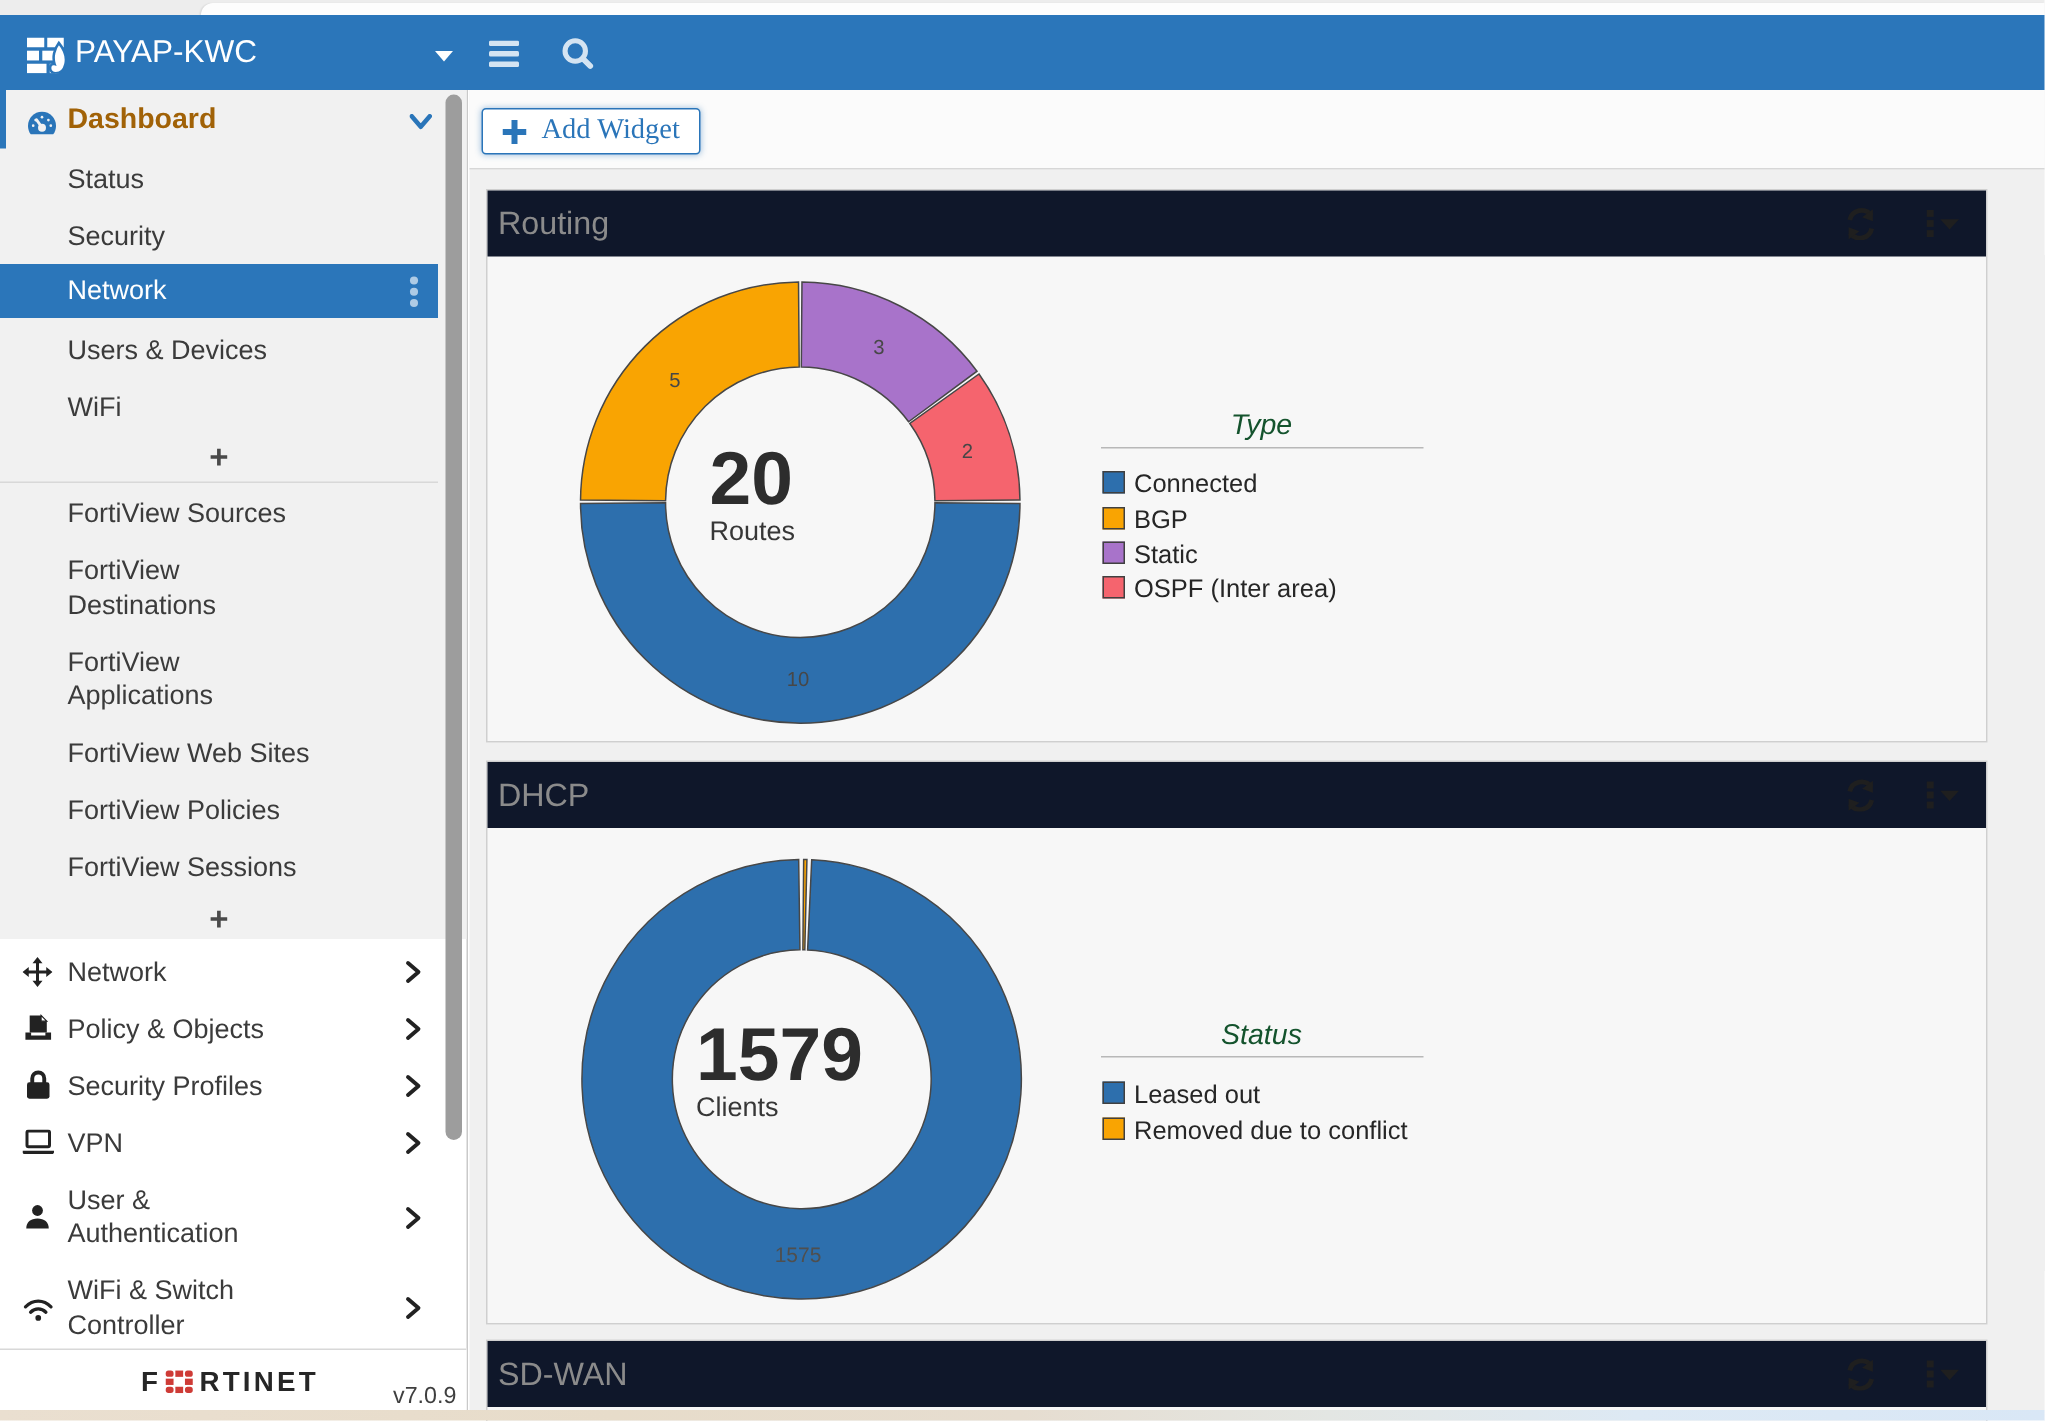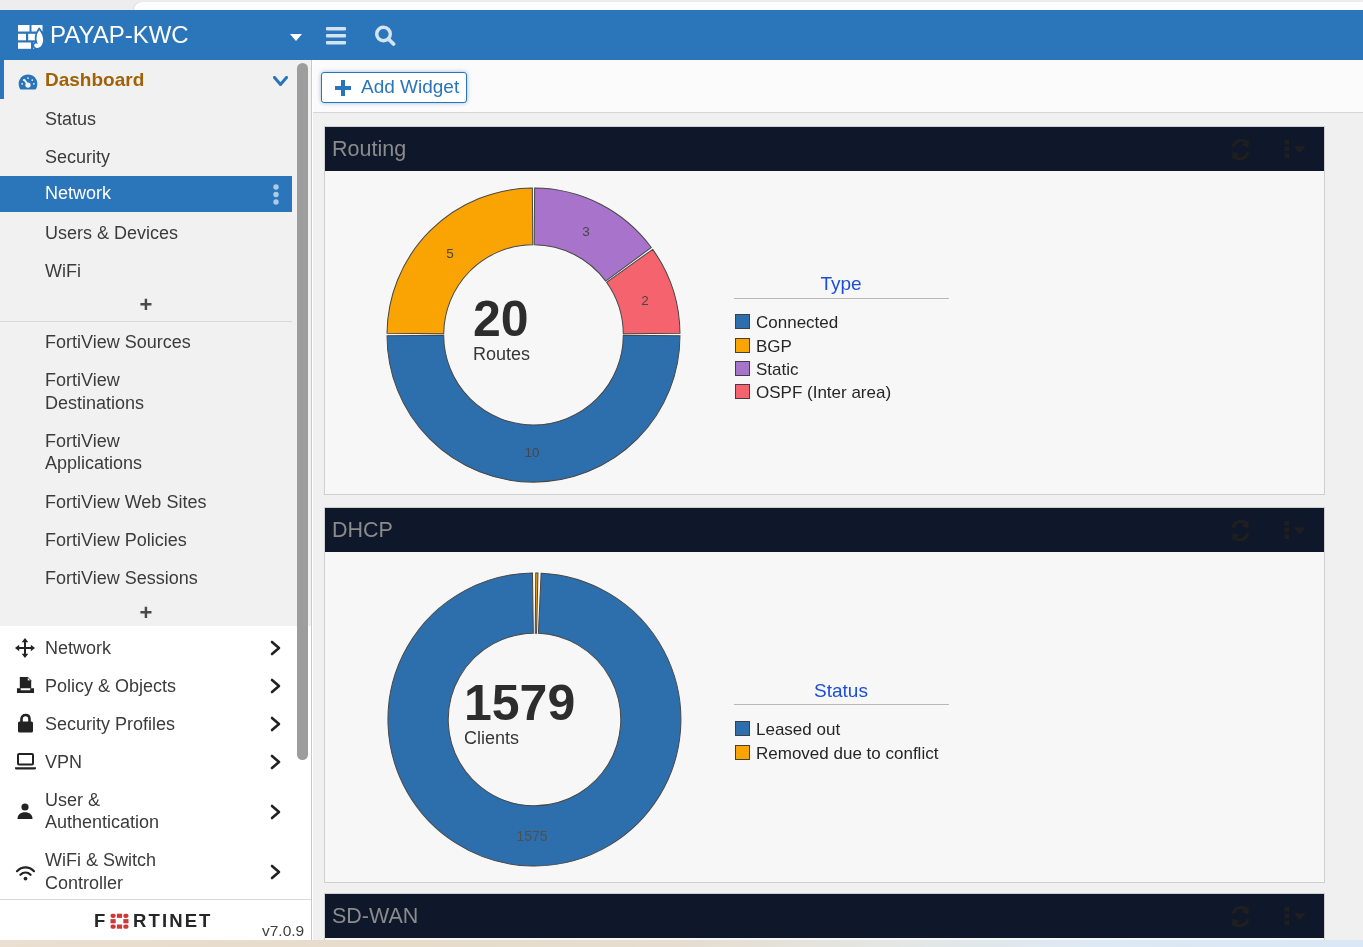--- a/index.html
+++ b/index.html
@@ -1,49 +1,49 @@
 <!DOCTYPE html>
 <html><head>
 <meta charset="utf-8">
 <style>
 * { margin:0; padding:0; box-sizing:border-box; }
 html,body { width:1363px; height:947px; overflow:hidden; font-family:"Liberation Sans", sans-serif; background:#fff; }
 .abs { position:absolute; }
 #topstrip { position:absolute; left:0; top:0; width:1363px; height:10px; background:#ededed; }
 #toptab { position:absolute; left:134px; top:2px; width:1229px; height:8px; background:#fdfdfd; border-radius:9px 0 0 0; box-shadow:-1px 0 1px rgba(0,0,0,0.08); }
 #header { position:absolute; left:0; top:10px; width:1363px; height:50px; background:#2b76ba; }
-#htitle { position:absolute; left:50px; top:0; height:50px; line-height:50px; color:#fff; font-size:24px; }
+#htitle { position:absolute; left:50px; top:0; height:50px; line-height:50px; color:#fff; font-size:21px; }
 #sidebar { position:absolute; left:0; top:60px; width:312px; height:880px; background:#fff; border-right:1px solid #c9c9c9; }
 #sbgrey { position:absolute; left:0; top:0; width:311px; height:566px; background:#f1f1f1; }
 .sbrow { position:absolute; left:0; width:311px; color:#3b3b3b; font-size:18px; line-height:22px; }
 .sbrow .t { position:absolute; left:45px; }
 #dashrow { position:absolute; left:0; top:0; width:311px; height:39px; border-left:4px solid #2b76ba; }
 #dashrow .t { position:absolute; left:41px; top:9px; font-size:19px; font-weight:600; color:#a16207; }
 #netsel { position:absolute; left:0; top:116px; width:292px; height:36px; background:#2b76ba; }
 #netsel .t { position:absolute; left:45px; top:7px; color:#fff; font-size:18px; }
 .plusrow { position:absolute; left:0; width:292px; text-align:center; color:#4a4a4a; font-size:22px; line-height:21px; font-weight:bold; }
 .sbdiv { position:absolute; left:0; width:292px; height:1px; background:#d8d8d8; }
 .chev { position:absolute; left:270px; }
 #footer { position:absolute; left:0; top:839px; width:311px; height:41px; background:#fff; border-top:1px solid #d8d8d8; }
 #scrollthumb { position:absolute; left:297px; top:63px; width:11px; height:697px; background:#9d9d9d; border-radius:6px; }
 #content { position:absolute; left:313px; top:60px; width:1050px; height:880px; background:#f0f0f0; }
 #toolbar { position:absolute; left:0; top:0; width:1050px; height:53px; background:#fbfbfb; border-bottom:1px solid #d7d7d7; }
 #addbtn { position:absolute; left:8px; top:12px; width:146px; height:31px; background:#fff; border:1.5px solid #2a75b9; border-radius:3px; box-shadow:0 0 4px rgba(43,118,186,0.45); color:#2a75b9; }
-#addbtn span.txt { position:absolute; left:39px; top:3px; font-size:19px; }
+#addbtn span.txt { position:absolute; left:39px; top:3px; font-size:19px;font-family:Liberation Serif, serif; }
 .panel { position:absolute; left:11px; width:1001px; background:#f7f7f7; border:1px solid #cfcfcf; }
 .phead { position:absolute; left:0; top:0; width:999px; height:44px; background:#0f172a; }
 .ptitle { position:absolute; left:7px; top:10px; font-size:21.5px; color:#8b8b8b; }
 .picons { position:absolute; right:13px; top:11px; width:80px; height:22px; }
 #routing { top:66px; height:369px; }
 #dhcp { top:447px; height:376px; }
 #sdwan { top:833px; height:107px; }
 .biglabel { position:absolute; text-align:left; font-weight:bold; color:#2d2d2d; }
 .sublabel { position:absolute; color:#373737; }
 .slicenum { position:absolute; text-align:center; font-size:13.5px; color:#474747; width:40px; }
-.legtitle { position:absolute; width:214px; text-align:center; font-size:19px; color:#1d4ed8; }
+.legtitle { position:absolute; width:214px; text-align:center; font-size:19px; color:#14532d;font-style:italic; }
 .legline { position:absolute; width:215px; height:1px; background:#b8b8b8; }
 .legsq { position:absolute; width:15px; height:15px; border:1px solid #404040; }
 .legtx { position:absolute; font-size:17px; color:#262626; }
 #bottomstrip { position:absolute; left:0; top:940px; width:1363px; height:7px;
   background:linear-gradient(to right,#eadfd0 0%,#e7dcca 30%,#e6ddd0 50%,#e3e6e3 65%,#dde9f4 80%,#d9e7f6 100%); }
 </style>
 </head>
 <body>
 <div id="topstrip">
     <div id="toptab"></div>

